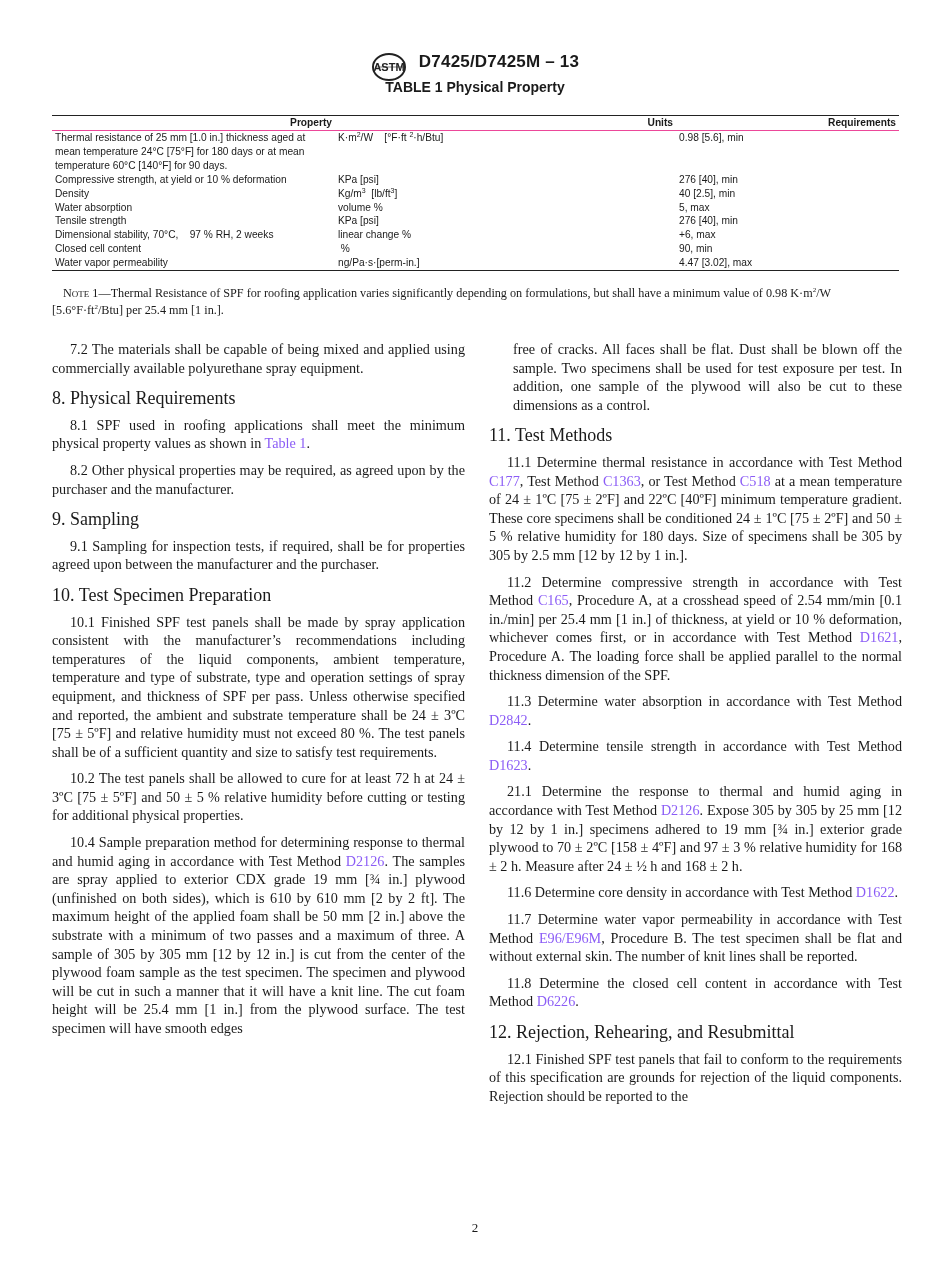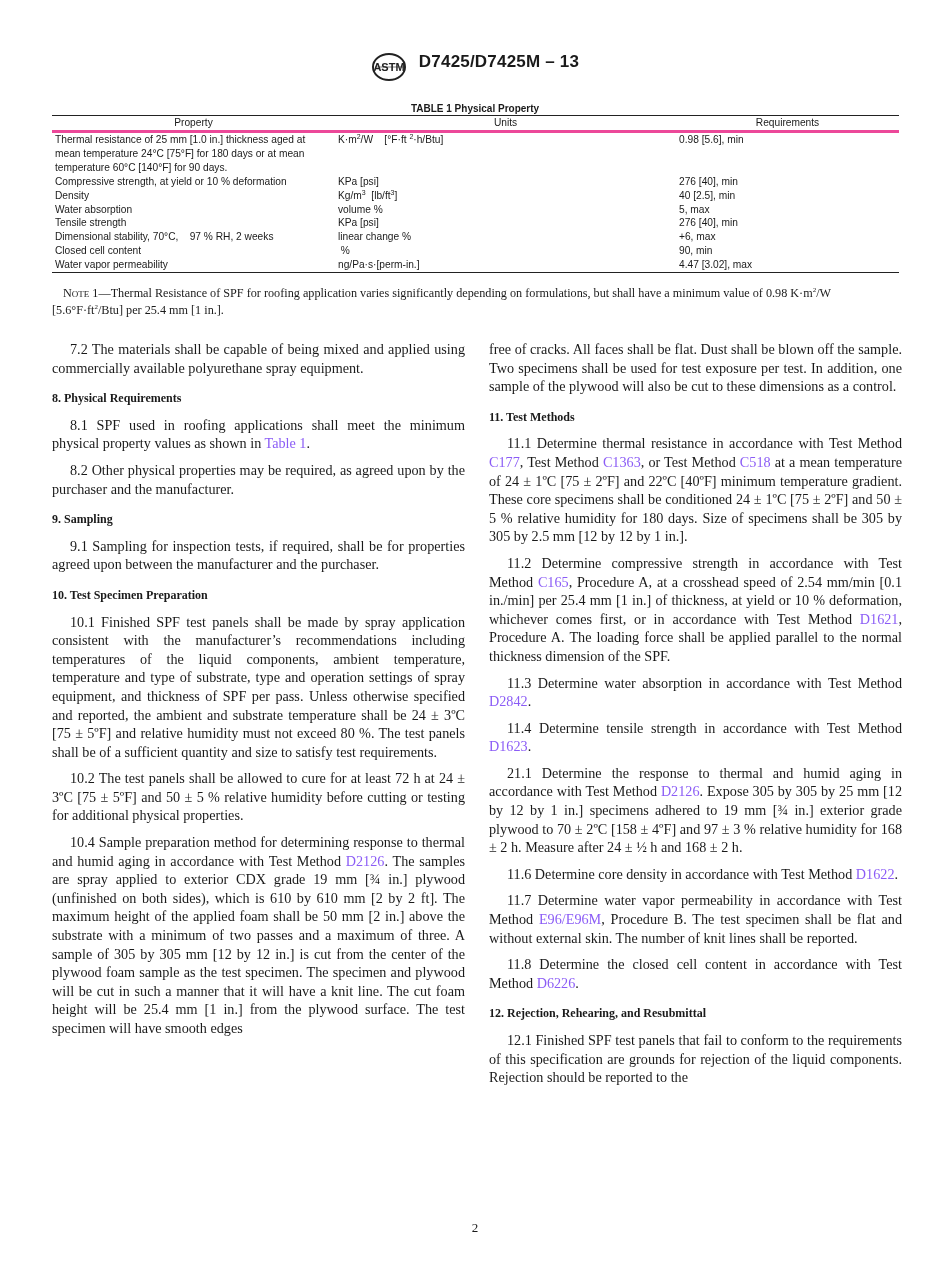--- a/index.html
+++ b/index.html
@@ -1,34 +1,34 @@
 <!DOCTYPE html>
 <html><head>
 <meta charset="utf-8">
 <style>
   html, body { margin: 0; padding: 0; background: #ffffff; }
   body { width: 950px; height: 1272px; position: relative; overflow: hidden; color: #1a1a1a; }
   .header { position: absolute; top: 52px; left: 0; width: 950px; text-align: center; }
   .header-inner { display: inline-flex; align-items: flex-start; gap: 12px; }
   .logo { width: 36px; height: 30px; display: inline-block; }
   .designation { font-family: "Liberation Sans", sans-serif; font-weight: bold; font-size: 17px; letter-spacing: 0.2px; }
-  .table-title { position: absolute; top: 103px; left: 0; width: 950px; text-align: center; font-family: "Liberation Sans", sans-serif; font-weight: bold; font-size: 10px; }
+  .table-title { position: absolute; top: 79px; left: 0; width: 950px; text-align: center; font-family: "Liberation Sans", sans-serif; font-weight: bold; font-size: 14px; }
   table.prop { position: absolute; top: 115px; left: 52px; width: 847px; border-collapse: collapse; font-family: "Liberation Sans", sans-serif; font-size: 10.2px; line-height: 13.9px; border-top: 1.5px solid #222; border-bottom: 1.5px solid #222; }
-  table.prop th { font-weight: normal; text-align: center; border-bottom: 3px solid #ec4899; padding: 0 3px; height: 14px; }
+  table.prop th { font-weight: bold; text-align: right; border-bottom: 1px solid #ec4899; padding: 0 3px; height: 14px; }
   table.prop td { vertical-align: top; padding: 0 3px; }
   .c1 { width: 277px; }
   .c2 { width: 335px; margin-top: 8px; }
   .note { position: absolute; top: 285px; left: 52px; width: 850px; font-family: "Liberation Serif", serif; font-size: 12.2px; line-height: 17px; text-indent: 11px; }
   .smallcaps { font-variant: small-caps; margin-top: 12px; }
   .col { position: absolute; top: 340px; width: 413px; font-family: "Liberation Serif", serif; font-size: 14.2px; line-height: 18.6px; text-align: justify; }
   .col.left { left: 52px; }
   .col.right { left: 489px; }
   .col p { margin: 0 0 8px 0; text-indent: 18px; }
-  .col p.cont { text-indent: 0; }
-  .col h2 { font-size: 12px; font-weight: bold; margin: 12px 0 8px 0; }
+  .col p.cont { text-indent: 0; margin-left: 24px; }
+  .col h2 { font-size: 18px; font-weight: normal; margin: 12px 0 8px 0; }
   .link { color: #8b5cf6; }
   .pageno { position: absolute; top: 1220px; left: 0; width: 950px; text-align: center; font-family: "Liberation Serif", serif; font-size: 13px; }
   sup { font-size: 7px; vertical-align: super; line-height: 0; }
 </style>
 </head>
 <body>
 
 <div class="header">
   <div class="header-inner">
     <span class="logo">

